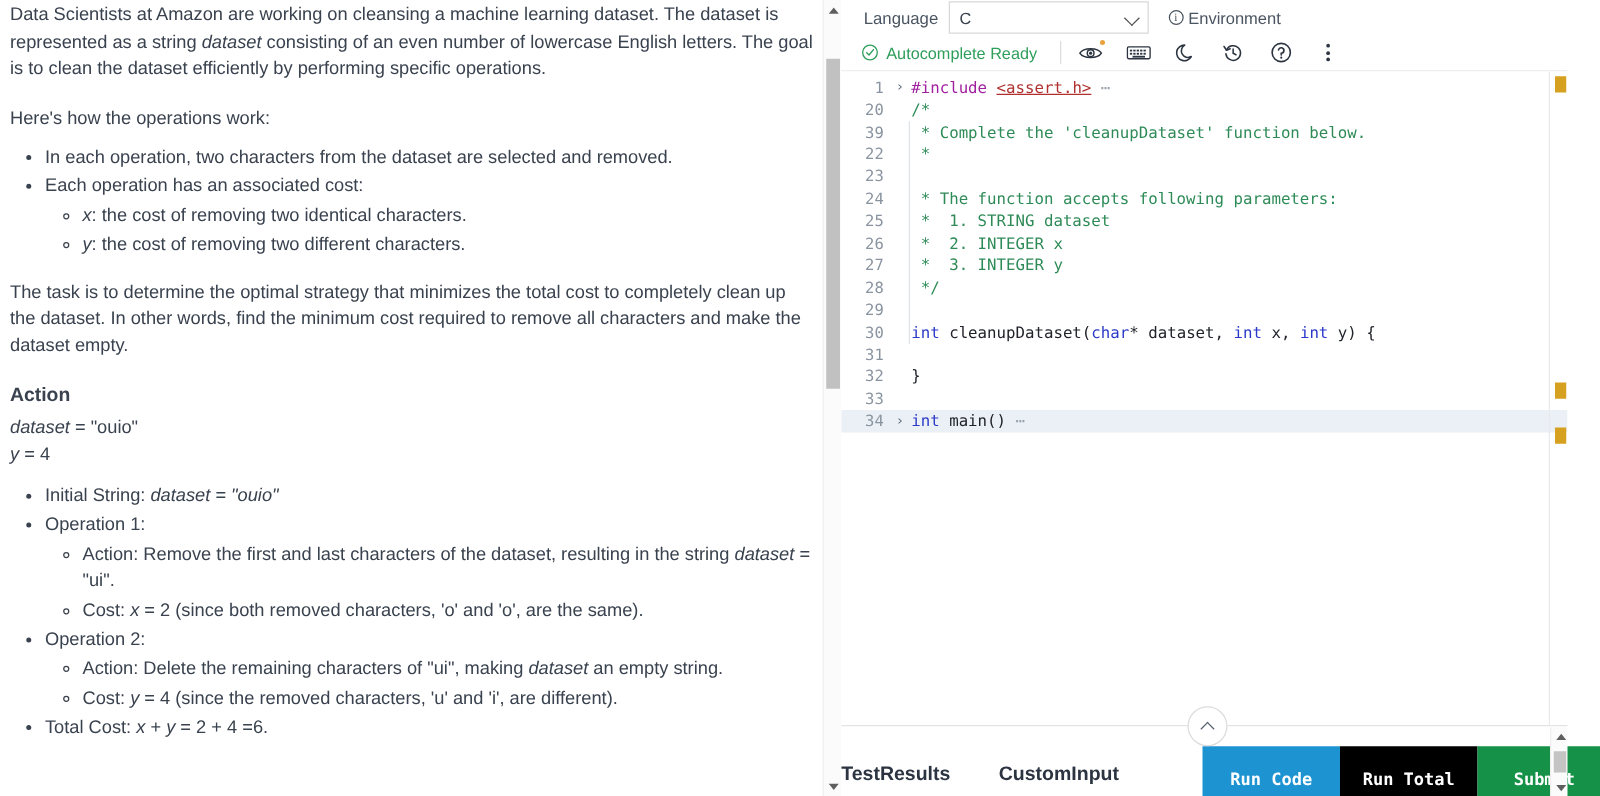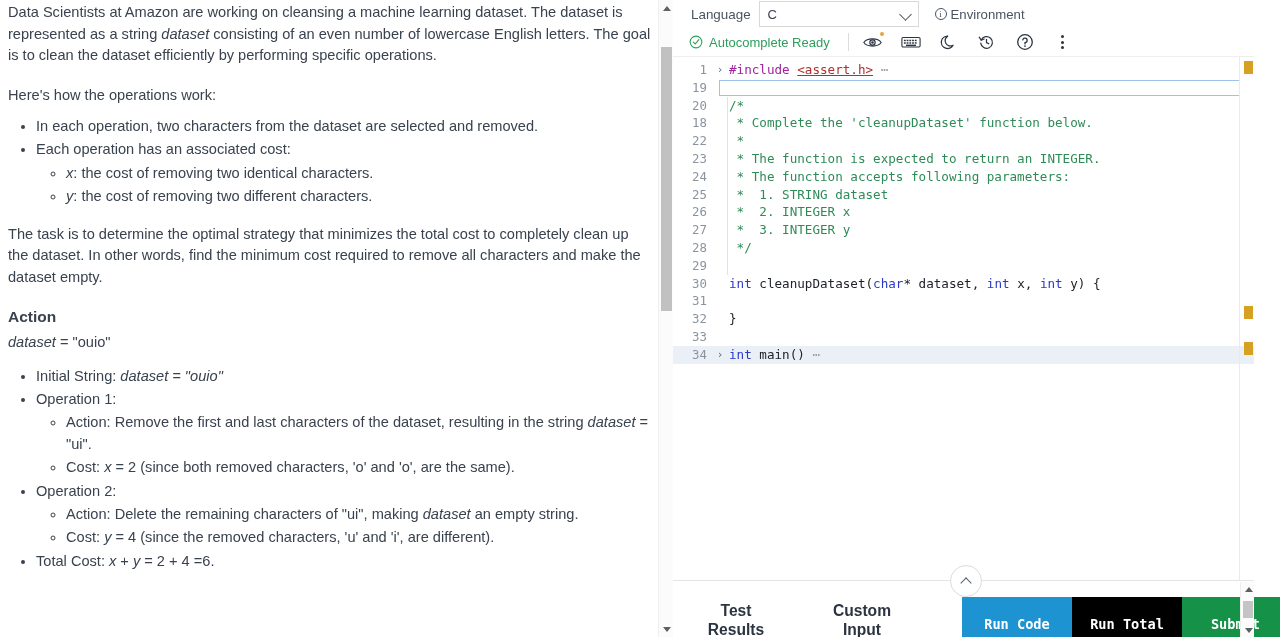--- a/index.html
+++ b/index.html
@@ -210,21 +210,21 @@
   
   #bottom-bar {
     position: relative;
     height: 57px; flex: 0 0 57px;
     border-top: 1px solid #e4e4e4;
     display: flex; align-items: flex-end;
   }
   .bottom-tabs { display: flex; height: 40px; }
   .btab {
     width: 126px;
-    display: flex; flex-direction: column; align-items: center;
+    display: flex; flex-direction: row; align-items: center;
     font-size: 15.6px; font-weight: bold; color: #2b3440;
     line-height: 19px;
     padding-top: 4px;
   }
   .btab-spacer { width: 1px; }
   .act-btns { display: flex; height: 40px; margin-left: auto; }
   .abtn {
     width: 110px; height: 40px;
     display: flex; align-items: flex-end; justify-content: center;
     padding-bottom: 5px;
@@ -280,20 +280,21 @@
             <li><em class="var">y</em><span>: the cost of removing two different characters.</span></li>
           </ul>
         </li>
       </ul>
 
       <p class="prob-p" style="margin-top:16px;">The task is to determine the optimal strategy that minimizes the total cost to completely clean up the dataset. In other words, find the minimum cost required to remove all characters and make the dataset empty.</p>
 
       <h3 class="sec">Action</h3>
 
       <p class="kv"><em class="var">dataset</em><span> = "ouio"</span></p>
+      <p class="kv"><em class="var">y</em><span> = 4</span></p>
 
       <div class="gap-sm"></div>
 
       <ul class="lvl1">
         <li>
           <span>Initial String: </span><em class="var">dataset</em><em class="var"> = "ouio"</em>
         </li>
         <li>
           <span>Operation 1:</span>
           <ul class="lvl2">
@@ -418,25 +419,24 @@
               <i></i>
               <i></i>
             </span>
         </div>
       </div>
     </div>
 
     <div id="code-wrap">
       <div id="code">
           <div class="cl"><span class="lnum">1</span><span class="fold">›</span><span class="ctext"><span class="k-pre">#include </span><span class="k-hdr">&lt;assert.h&gt;</span><span class="k-ell"> ⋯</span></span></div>
-          <div class="cl"><span class="lnum">19</span><span class="fold"></span><span class="ctext"></span><span class="inline-box"></span></div>
           <div class="cl"><span class="lnum">20</span><span class="fold"></span><span class="ctext"><span class="k-cmt">/*</span></span></div>
-          <div class="cl"><span class="lnum">18</span><span class="fold"></span><span class="ctext"><span class="k-cmt"> * Complete the 'cleanupDataset' function below.</span></span></div>
+          <div class="cl"><span class="lnum">39</span><span class="fold"></span><span class="ctext"><span class="k-cmt"> * Complete the 'cleanupDataset' function below.</span></span></div>
           <div class="cl"><span class="lnum">22</span><span class="fold"></span><span class="ctext"><span class="k-cmt"> *</span></span></div>
-          <div class="cl"><span class="lnum">23</span><span class="fold"></span><span class="ctext"><span class="k-cmt"> * The function is expected to return an INTEGER.</span></span></div>
+          <div class="cl"><span class="lnum">23</span><span class="fold"></span></div>
           <div class="cl"><span class="lnum">24</span><span class="fold"></span><span class="ctext"><span class="k-cmt"> * The function accepts following parameters:</span></span></div>
           <div class="cl"><span class="lnum">25</span><span class="fold"></span><span class="ctext"><span class="k-cmt"> *  1. STRING dataset</span></span></div>
           <div class="cl"><span class="lnum">26</span><span class="fold"></span><span class="ctext"><span class="k-cmt"> *  2. INTEGER x</span></span></div>
           <div class="cl"><span class="lnum">27</span><span class="fold"></span><span class="ctext"><span class="k-cmt"> *  3. INTEGER y</span></span></div>
           <div class="cl"><span class="lnum">28</span><span class="fold"></span><span class="ctext"><span class="k-cmt"> */</span></span></div>
           <div class="cl"><span class="lnum">29</span><span class="fold"></span><span class="ctext"></span></div>
           <div class="cl"><span class="lnum">30</span><span class="fold"></span><span class="ctext"><span class="k-kw">int</span><span class="k-pln"> cleanupDataset(</span><span class="k-kw">char</span><span class="k-pln">* dataset, </span><span class="k-kw">int</span><span class="k-pln"> x, </span><span class="k-kw">int</span><span class="k-pln"> y) {</span></span></div>
           <div class="cl"><span class="lnum">31</span><span class="fold"></span><span class="ctext"></span></div>
           <div class="cl"><span class="lnum">32</span><span class="fold"></span><span class="ctext"><span class="k-pln">}</span></span></div>
           <div class="cl"><span class="lnum">33</span><span class="fold"></span><span class="ctext"></span></div>

